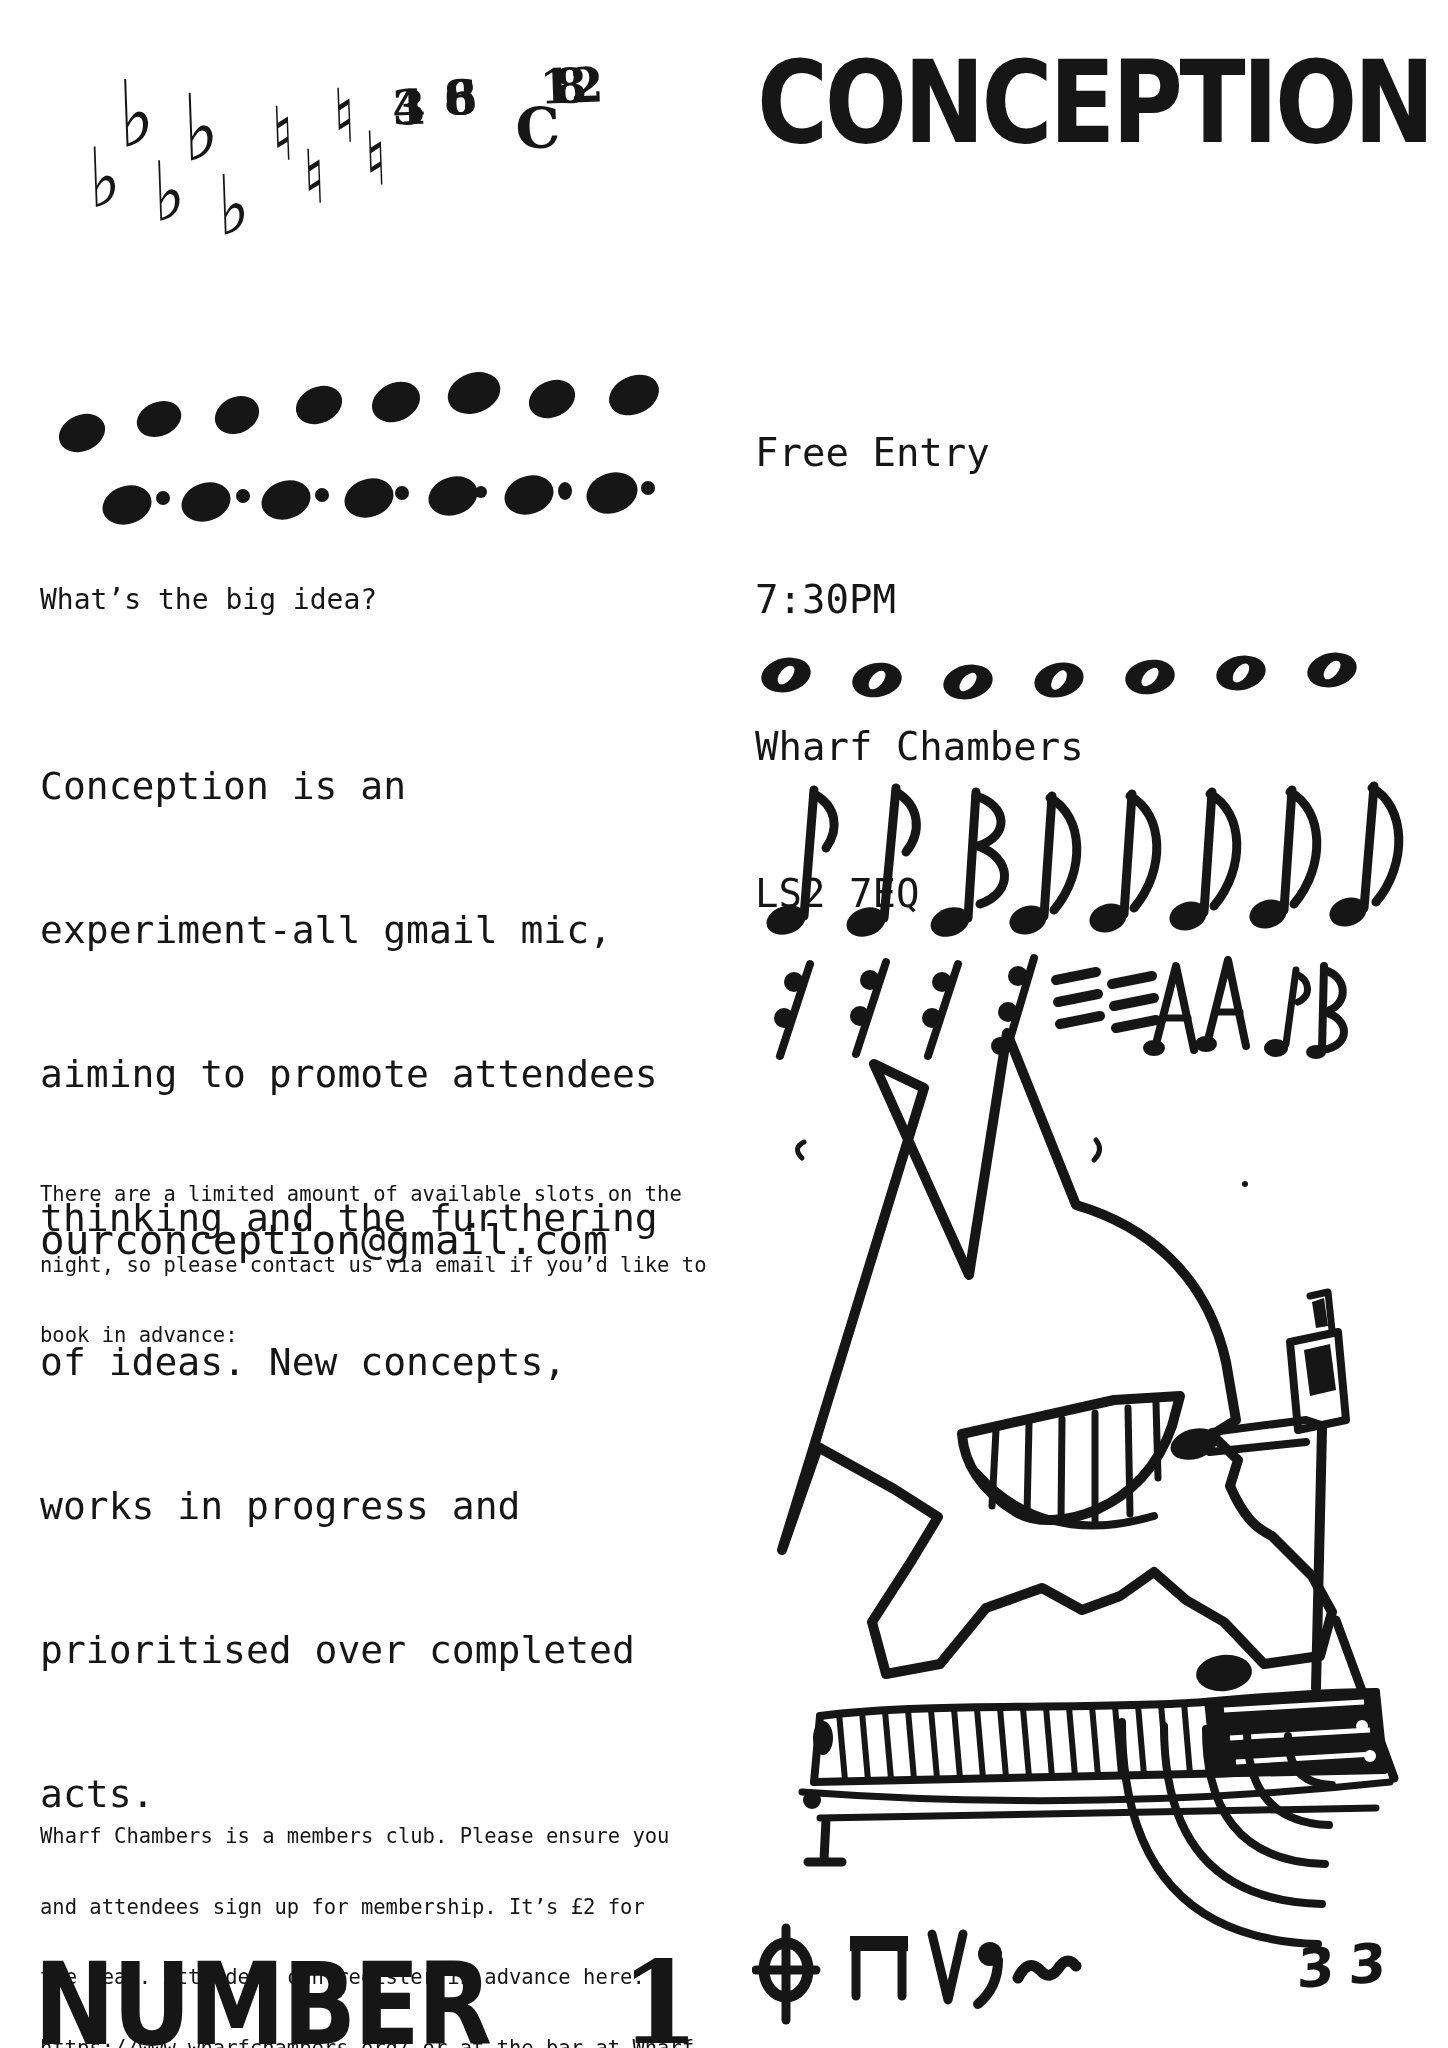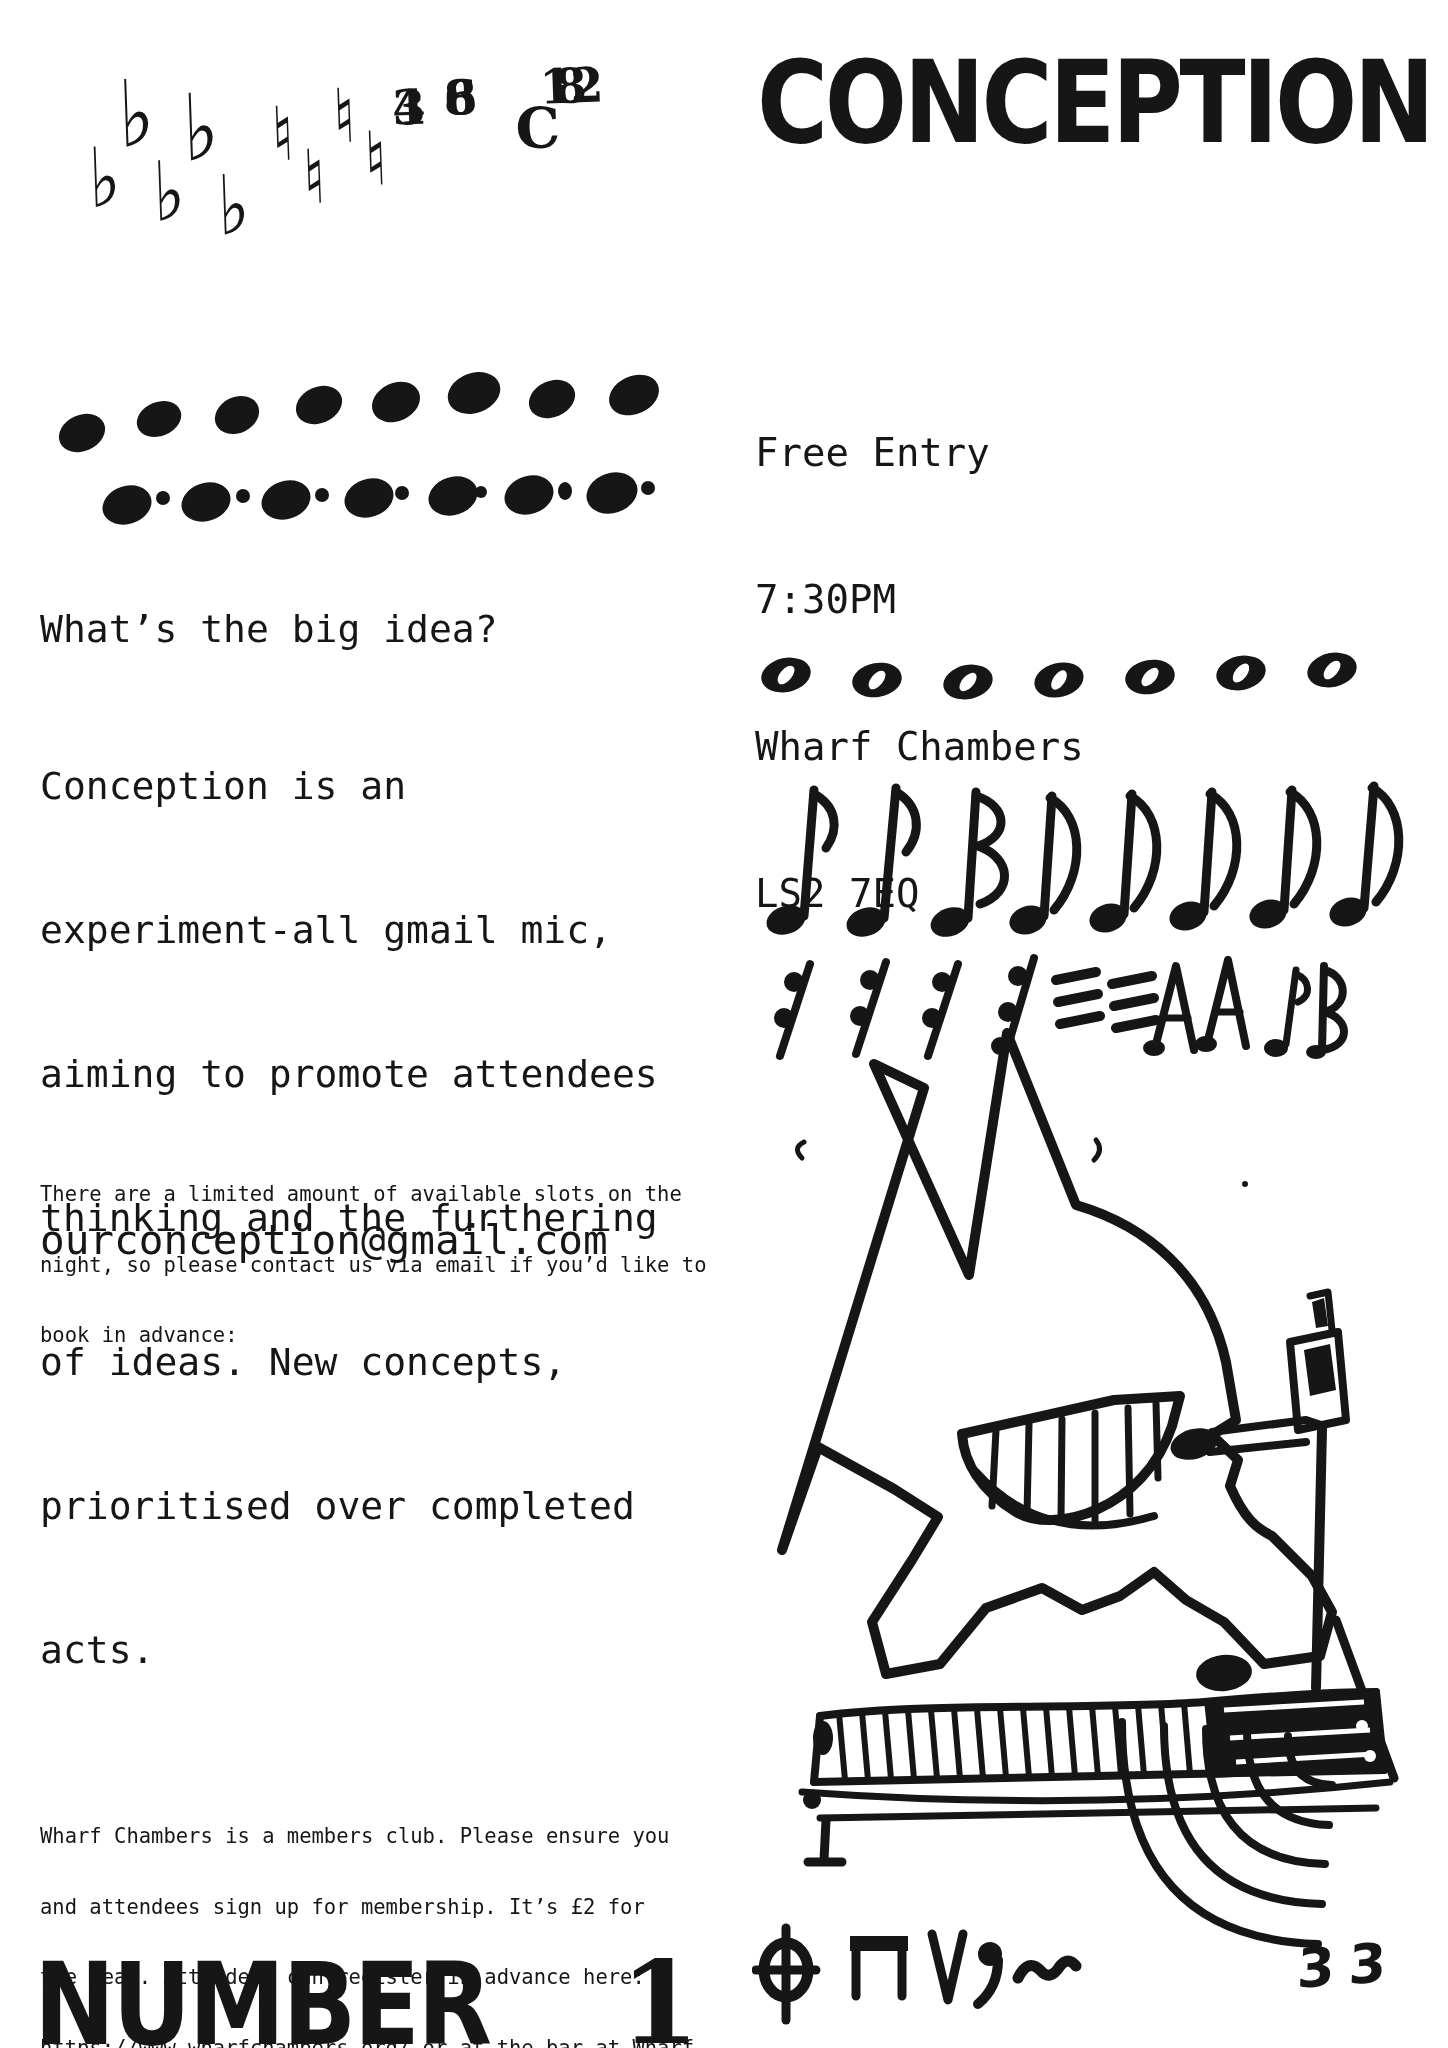--- a/index.html
+++ b/index.html
@@ -23,21 +23,21 @@
   .flat { font-family:"DejaVu Sans", sans-serif; font-size:66px; transform:scaleY(1.25); }
   .flat.hi { font-size:74px; }
   .natural { font-family:"DejaVu Sans", sans-serif; font-size:62px; transform:scaleY(1.2); }
   .ts { position:absolute; display:flex; flex-direction:column; align-items:center;
         font-family:"DejaVu Serif", serif; font-weight:bold; font-size:48px; line-height:0.78; color:var(--ink); }
   .ts .wide { letter-spacing:-3px; }
   .common-time { position:absolute; font-family:"DejaVu Serif", serif; font-weight:bold; font-size:56px; color:var(--ink); }
   
   .event { left:755px; top:330px; font-size:39px; line-height:49px; white-space:pre; }
   
-  .heading { left:40px; top:583px; font-size:38px;margin-top:24px; }
+  .heading { left:40px; top:583px; font-size:28px; }
   .body-par { left:40px; top:666px; font-size:38px; line-height:48px; white-space:pre; }
   .note { left:40px; top:1136px; font-size:20.5px; line-height:23.5px; white-space:pre; }
   .email { left:40px; top:1216px; font-size:41px;text-align:center; }
   .membership { left:40px; top:1778px; font-size:20.5px; line-height:23.5px; white-space:pre; }
   .issue-label { left:34px; top:1948px; font-size:114px; letter-spacing:-3px;
                  transform:scaleX(0.85); transform-origin:top left; }
   .issue-number { left:620px; top:1946px; font-size:114px; font-family:"DejaVu Serif", serif; font-weight:bold; color:var(--ink); line-height:1; }
   .page-number { right:48px; top:1934px; font-family:"DejaVu Sans", sans-serif; font-weight:bold; font-size:54px;
                  letter-spacing:14px; transform:rotate(-4deg) skewX(-6deg); color:var(--ink); }
   svg { display:block; }
@@ -114,20 +114,21 @@
   </svg>
 
   <div class="abs mono heading">What’s the big idea?</div>
 
   <div class="abs mono body-par">
     <div>Conception is an</div>
     <div>experiment-all gmail mic,</div>
     <div>aiming to promote attendees</div>
     <div>thinking and the furthering</div>
     <div>of ideas. New concepts,</div>
+    <div>works in progress and</div>
     <div>prioritised over completed</div>
     <div>acts.</div>
   </div>
 
   <div class="abs mono note">
     <div>There are a limited amount of available slots on the</div>
     <div>night, so please contact us via email if you’d like to</div>
     <div>book in advance:</div>
   </div>
 

